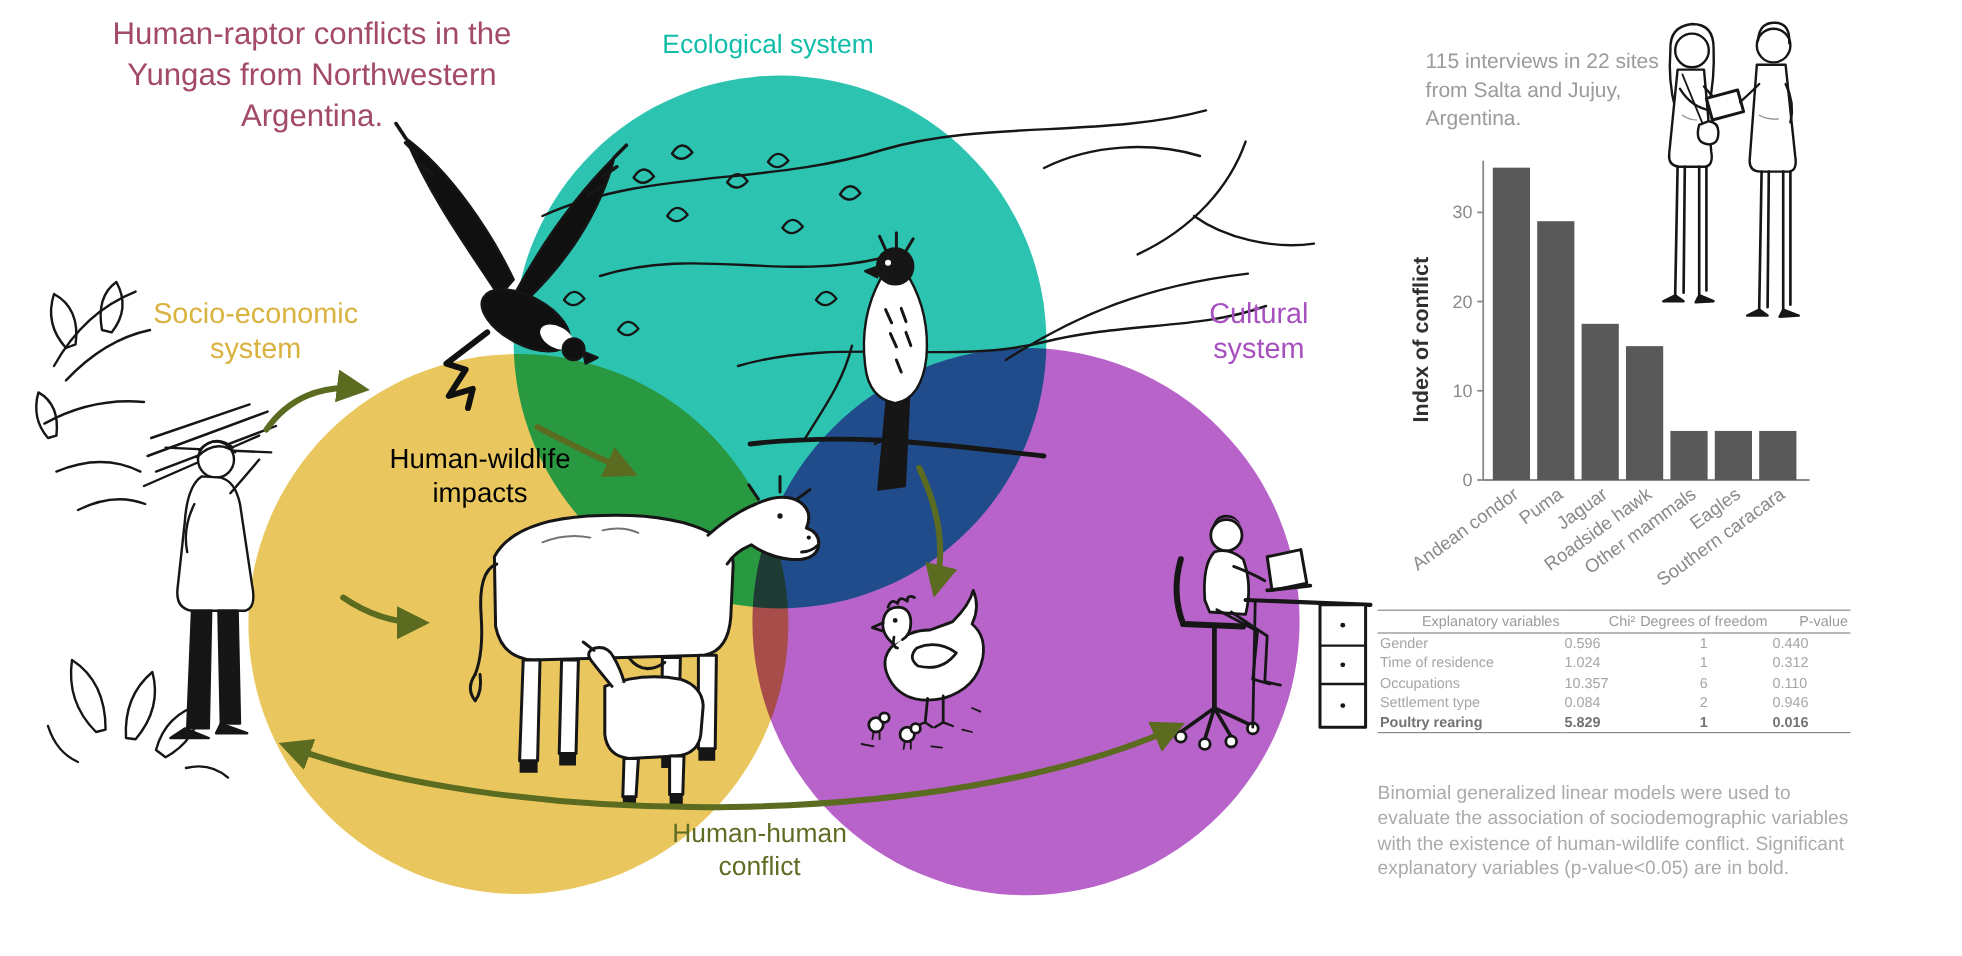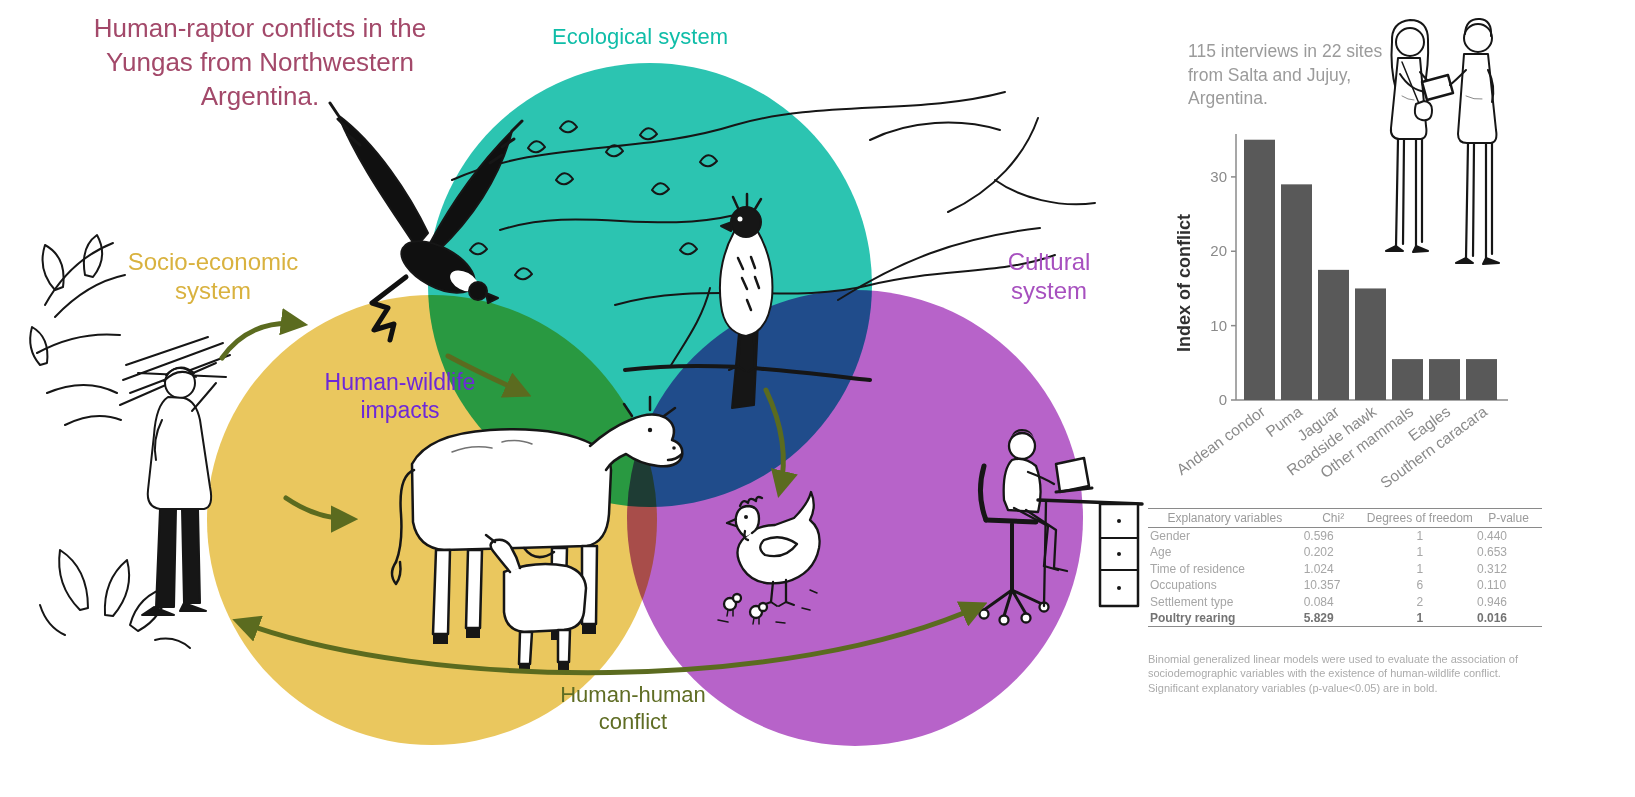--- a/index.html
+++ b/index.html
@@ -15,44 +15,44 @@
   #circle-cult{left:627px;top:290px;width:456px;height:456px;background:#b763c9}
 
   .sketches{position:absolute;left:0;top:0;z-index:3}
 
   
   .lbl{position:absolute;z-index:4;text-align:center;font-weight:normal;line-height:1.22}
   #ttl{left:50px;top:12px;width:420px;font-size:26px;color:#a3496a;line-height:1.3}
   #lbl-eco{left:525px;top:24px;width:230px;font-size:22px;color:#0fbda8}
   #lbl-socio{left:103px;top:247px;width:220px;font-size:24px;color:#d9b23f}
   #lbl-cult{left:988px;top:247px;width:122px;font-size:24px;color:#a750bf}
-  #lbl-hwi{left:300px;top:368px;width:200px;font-size:23px;color:#6d28d9}
+  #lbl-hwi{left:300px;top:368px;width:200px;font-size:23px;color:#000000}
   #lbl-hhc{left:538px;top:682px;width:190px;font-size:22px;color:#5f6d24}
 
   
   #survey-note{position:absolute;left:1188px;top:40px;width:196px;font-size:17.5px;
                color:#9b9b9b;line-height:1.35;z-index:2}
   #chart-svg{position:absolute;left:1140px;top:122px;z-index:2}
   #chart-svg text{font-family:"Liberation Sans",sans-serif}
   #chart-svg .tick{font-size:15px;fill:#8a8a8a}
   #chart-svg .cat{font-size:15.5px;fill:#8a8a8a}
   #chart-svg .yl{font-size:18px;font-weight:bold;fill:#303030}
 
   #stats{position:absolute;left:1148px;top:508px;width:394px;z-index:2;
          border-collapse:collapse;table-layout:fixed;font-size:12px;color:#a6a6a6}
-  #stats th{font-weight:normal;color:#9b9b9b;text-align:center;padding:2px 2px;
+  #stats th{font-weight:normal;color:#9b9b9b;text-align:right;padding:2px 2px;
             border-top:1.5px solid #8a8a8a;border-bottom:1.2px solid #8a8a8a}
   #stats td{padding:1px 2px;line-height:1.2}
   #stats th:nth-child(1),#stats td:nth-child(1){width:39%}
   #stats th:nth-child(2),#stats td:nth-child(2){width:16%}
   #stats th:nth-child(3),#stats td:nth-child(3){width:28%;text-align:center}
   #stats th:nth-child(4),#stats td:nth-child(4){width:17%}
   #stats tr.sig td{color:#737373;font-weight:bold}
   #stats tbody tr:last-child td{border-bottom:1.5px solid #8a8a8a}
-  #caption{position:absolute;left:1148px;top:652px;width:394px;font-size:11px;
+  #caption{position:absolute;left:1148px;top:652px;width:394px;font-size:16px;
            color:#ababab;line-height:1.3;z-index:2}
 </style>
 </head>
 <body>
 
 <div class="stage">
 
   <div class="circle" id="circle-eco"></div>
   <div class="circle" id="circle-socio"></div>
   <div class="circle" id="circle-cult"></div>
@@ -282,26 +282,20 @@
         </tr>
       </thead>
     <tbody id="stats-tbody">
         <tr>
           <td>Gender</td>
           <td>0.596</td>
           <td>1</td>
           <td>0.440</td>
         </tr>
         <tr>
-          <td>Age</td>
-          <td>0.202</td>
-          <td>1</td>
-          <td>0.653</td>
-        </tr>
-        <tr>
           <td>Time of residence</td>
           <td>1.024</td>
           <td>1</td>
           <td>0.312</td>
         </tr>
         <tr>
           <td>Occupations</td>
           <td>10.357</td>
           <td>6</td>
           <td>0.110</td>

